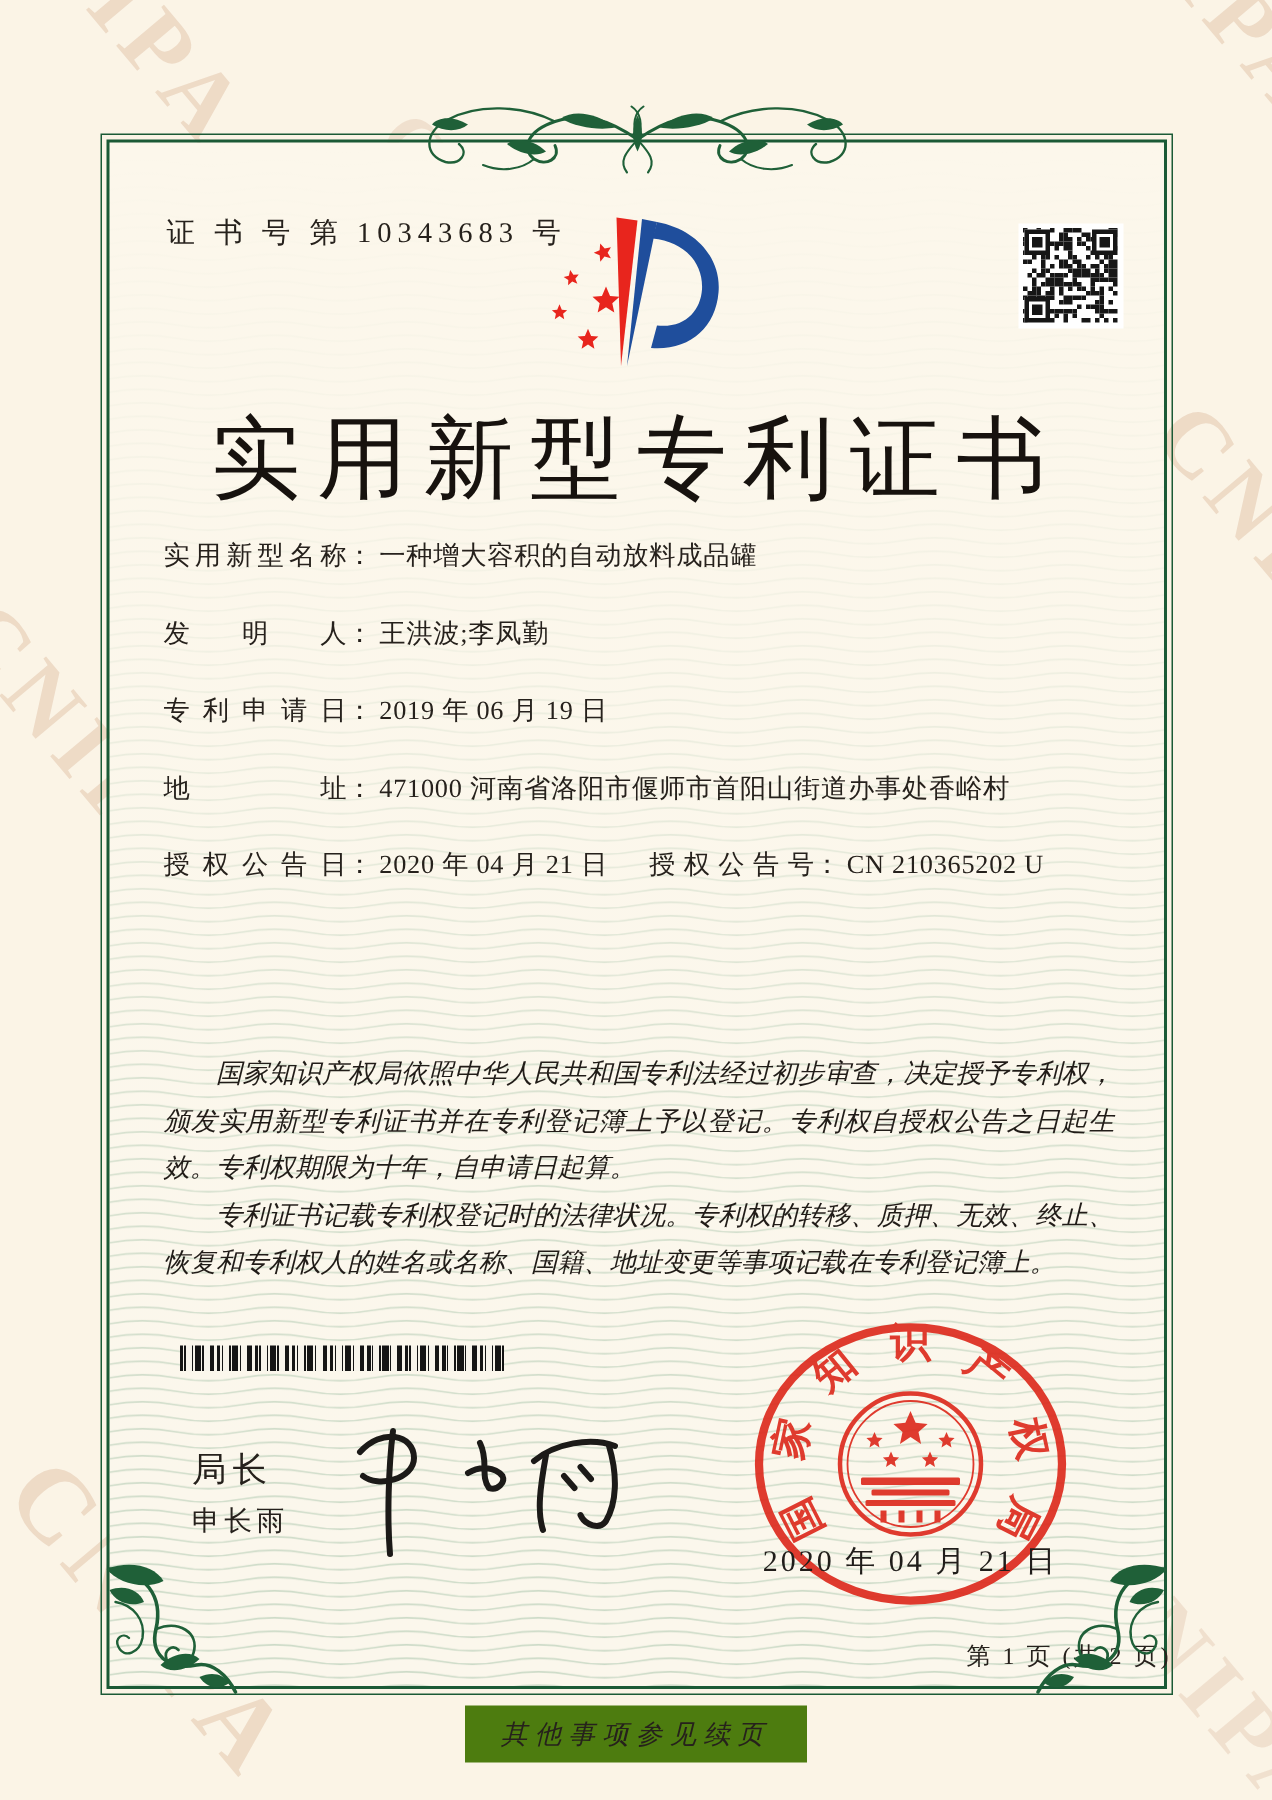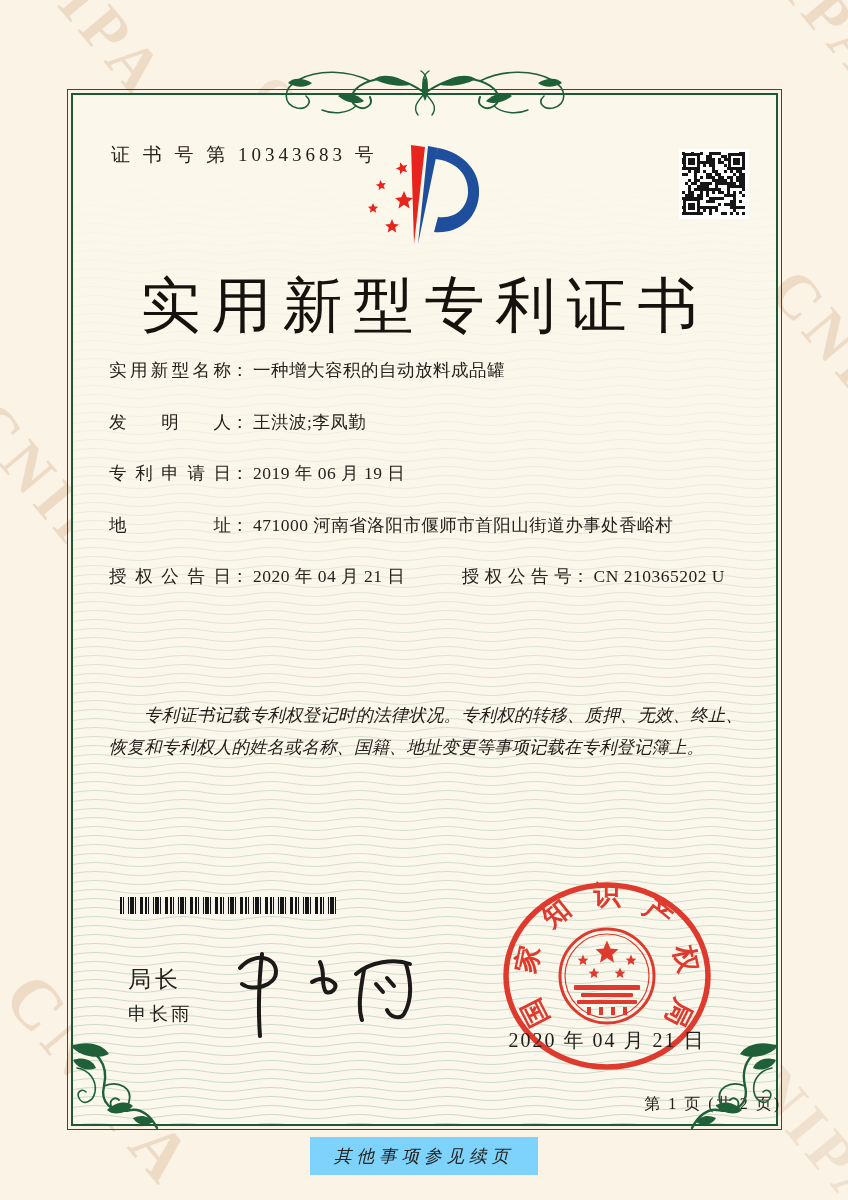--- a/index.html
+++ b/index.html
@@ -50,21 +50,21 @@
   .qr .finder{position:absolute;width:17px;height:17px;border:3px solid #161616;box-sizing:border-box;background:#fff;}
   .qr .finder::after{content:"";position:absolute;inset:2px;background:#161616;}
   .qr .f1{left:4px;top:4px;} .qr .f2{right:4px;top:4px;} .qr .f3{left:4px;bottom:4px;}
   .title{
     position:absolute;left:0;top:160px;width:100%;text-align:center;
     font-size:60px;font-weight:normal;letter-spacing:11px;color:#17120e;margin-top:16px;
   }
   .fields{position:absolute;left:41px;top:268px;width:648px;font-size:17.5px;}
   .frow{height:51.5px;}
   .flabel{display:inline-block;width:122px;text-align:justify;text-align-last:justify;vertical-align:top;font-family:Liberation Mono, monospace;}
-  .flabel2{display:inline-block;width:110px;text-align:justify;text-align-last:justify;vertical-align:top;margin-left:52px;}
+  .flabel2{display:inline-block;width:110px;text-align:justify;text-align-last:justify;vertical-align:top;margin-left:23px;}
   .fcolon{display:inline-block;}
   .fvalue{letter-spacing:.5px;}
   .paras{
     position:absolute;left:41px;top:610px;width:634px;
     font-size:17.5px;line-height:31.5px;font-style:italic;color:#211c18;
     text-align:justify;
   }
   .paras p{margin:0;text-indent:2em;}
   .barcode{
     position:absolute;left:52px;top:807px;width:216px;height:17px;
@@ -73,21 +73,21 @@
       #141414 8px 9px,#f6f3ea 9px 10px,#141414 10px 14px,#f6f3ea 14px 15px,
       #141414 15px 16px,#f6f3ea 16px 20px,#141414 20px 23px,#f6f3ea 23px 25px);
   }
   .sig-title{position:absolute;left:60px;top:874px;font-size:23px;letter-spacing:4px;font-family:"Liberation Sans","DejaVu Sans",sans-serif;}
   .sig-name{position:absolute;left:60px;top:911px;font-size:18.5px;letter-spacing:3px;font-family:"Liberation Sans","DejaVu Sans",sans-serif;}
   .sig-hand{position:absolute;left:156px;top:850px;}
   .seal{position:absolute;left:426px;top:789px;}
   .page-info{position:absolute;left:0;top:1004px;width:100%;text-align:right;font-size:16px;letter-spacing:2px;}
   .foot-note{
     position:absolute;left:50%;top:1137px;transform:translateX(-50%);
-    background:#7dd3fc;padding:7px 24px;font-size:17.5px;font-style:italic;
+    background:#4d7c0f;padding:7px 24px;font-size:17.5px;font-style:italic;
     letter-spacing:5px;z-index:2;white-space:nowrap;
   }
   .green-stroke{stroke:#1f6038;fill:none;stroke-linecap:round;}
   .green-fill{fill:#1f6038;stroke:none;}
 </style>
 </head>
 <body>
 
 <span class="wm wm1">CNIPA</span>
 <span class="wm wm2">CNIPA</span>
@@ -637,20 +637,21 @@
       </div>
       <div class="frow">
         <span class="flabel">授权公告日</span><span class="fcolon">：</span>
         <span class="fvalue">2020 年 04 月 21 日</span>
         <span class="flabel2">授权公告号</span><span class="fcolon">：</span>
         <span class="fvalue">CN 210365202 U</span>
       </div>
     </div>
 
     <div class="paras">
+      <p>国家知识产权局依照中华人民共和国专利法经过初步审查，决定授予专利权，颁发实用新型专利证书并在专利登记簿上予以登记。专利权自授权公告之日起生效。专利权期限为十年，自申请日起算。</p>
       <p>专利证书记载专利权登记时的法律状况。专利权的转移、质押、无效、终止、恢复和专利权人的姓名或名称、国籍、地址变更等事项记载在专利登记簿上。</p>
     </div>
 
     <div class="barcode"></div>
 
     <div class="sig-title">局长</div>
     <div class="sig-name">申长雨</div>
 
     <svg class="sig-hand" width="220" height="104" viewBox="0 0 220 104">
       <g fill="none" stroke="#1c1a18" stroke-width="4" stroke-linecap="round" stroke-linejoin="round">

